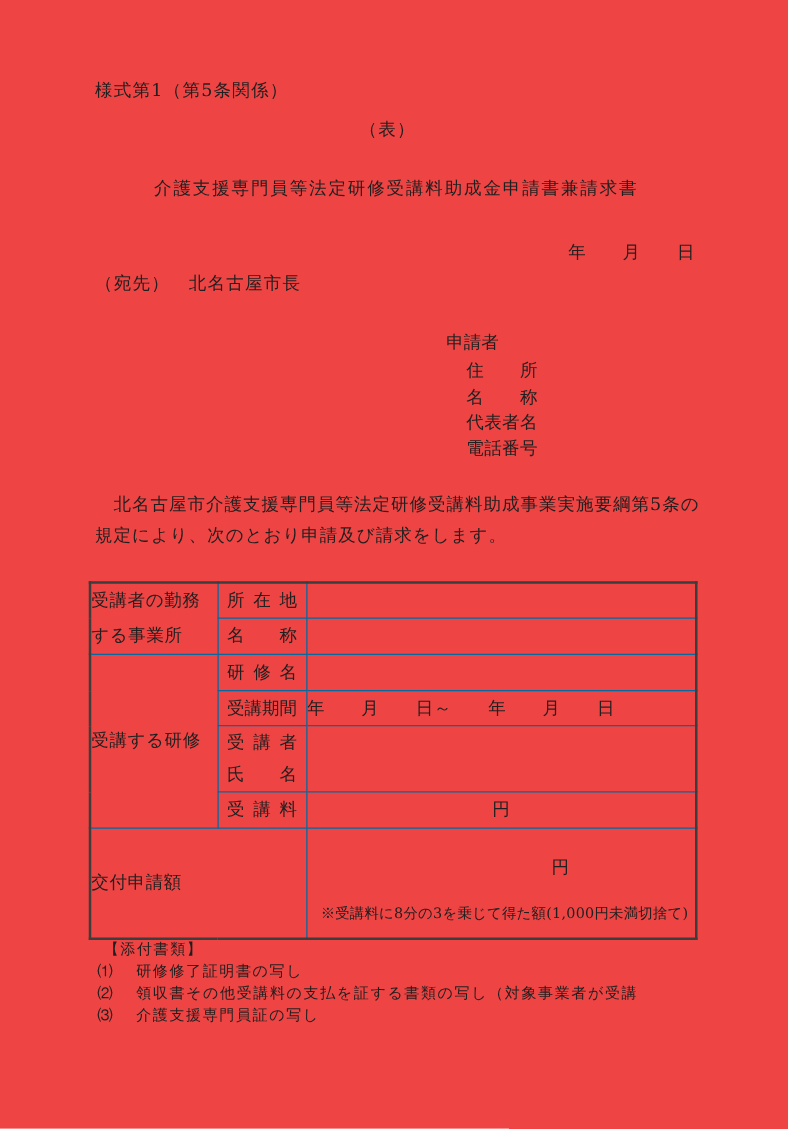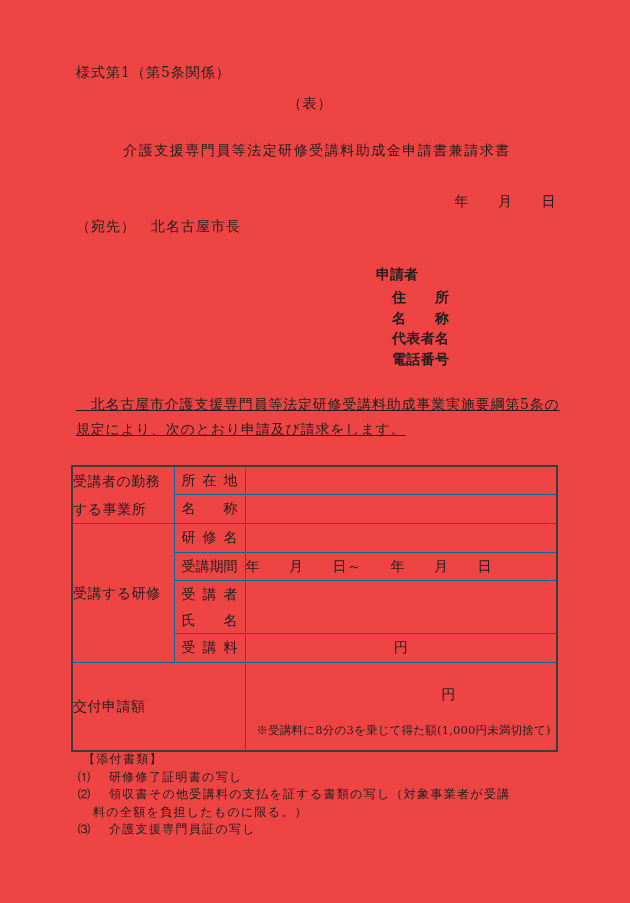--- a/index.html
+++ b/index.html
@@ -46,26 +46,26 @@
     letter-spacing: 0.5px;
   }
 
   .addressee {
     position: absolute;
     left: 76px;
     top: 218px;
     letter-spacing: 1px;
   }
 
-  .applicant { position: absolute; left: 376px; top: 266px; font-weight: bold; }
+  .applicant { position: absolute; left: 357px; top: 266px; }
   .applicant-heading { height: 21px; line-height: 17px; }
   .applicant-fields { margin-left: 16px; }
   .applicant-field { height: 20.5px; line-height: 20.5px; width: 57px; }
 
-  .para { position: absolute; left: 76px; top: 392px; width: 482px; letter-spacing: 0.8px; text-decoration: underline; }
+  .para { position: absolute; left: 76px; top: 392px; width: 482px; letter-spacing: 0.8px; }
   .para-line { height: 25px; line-height: 25px; white-space: nowrap; }
 
   .form-table {
     position: absolute;
     left: 71px;
     top: 465px;
     border-collapse: collapse;
     table-layout: fixed;
     border: 2px solid #3d3d3d;
   }
@@ -249,20 +249,19 @@
   <div class="attachments">
     <div class="att-heading">【添付書類】</div>
     <div class="att-line">
       <span class="att-num">⑴</span>
       <span class="att-text">研修修了証明書の写し</span>
     </div>
     <div class="att-line">
       <span class="att-num">⑵</span>
       <span class="att-text">領収書その他受講料の支払を証する書類の写し（対象事業者が受講</span>
     </div>
-    <div class="att-cont">料の全額を負担したものに限る。）</div>
     <div class="att-line">
       <span class="att-num">⑶</span>
       <span class="att-text">介護支援専門員証の写し</span>
     </div>
   </div>
 
 </div>
 
 </body></html>

